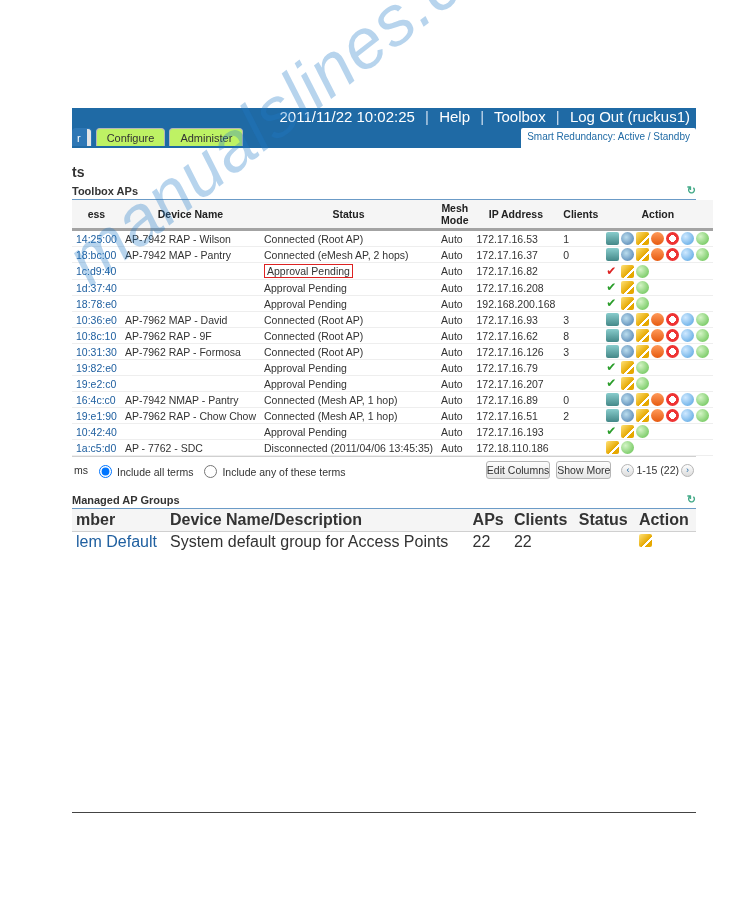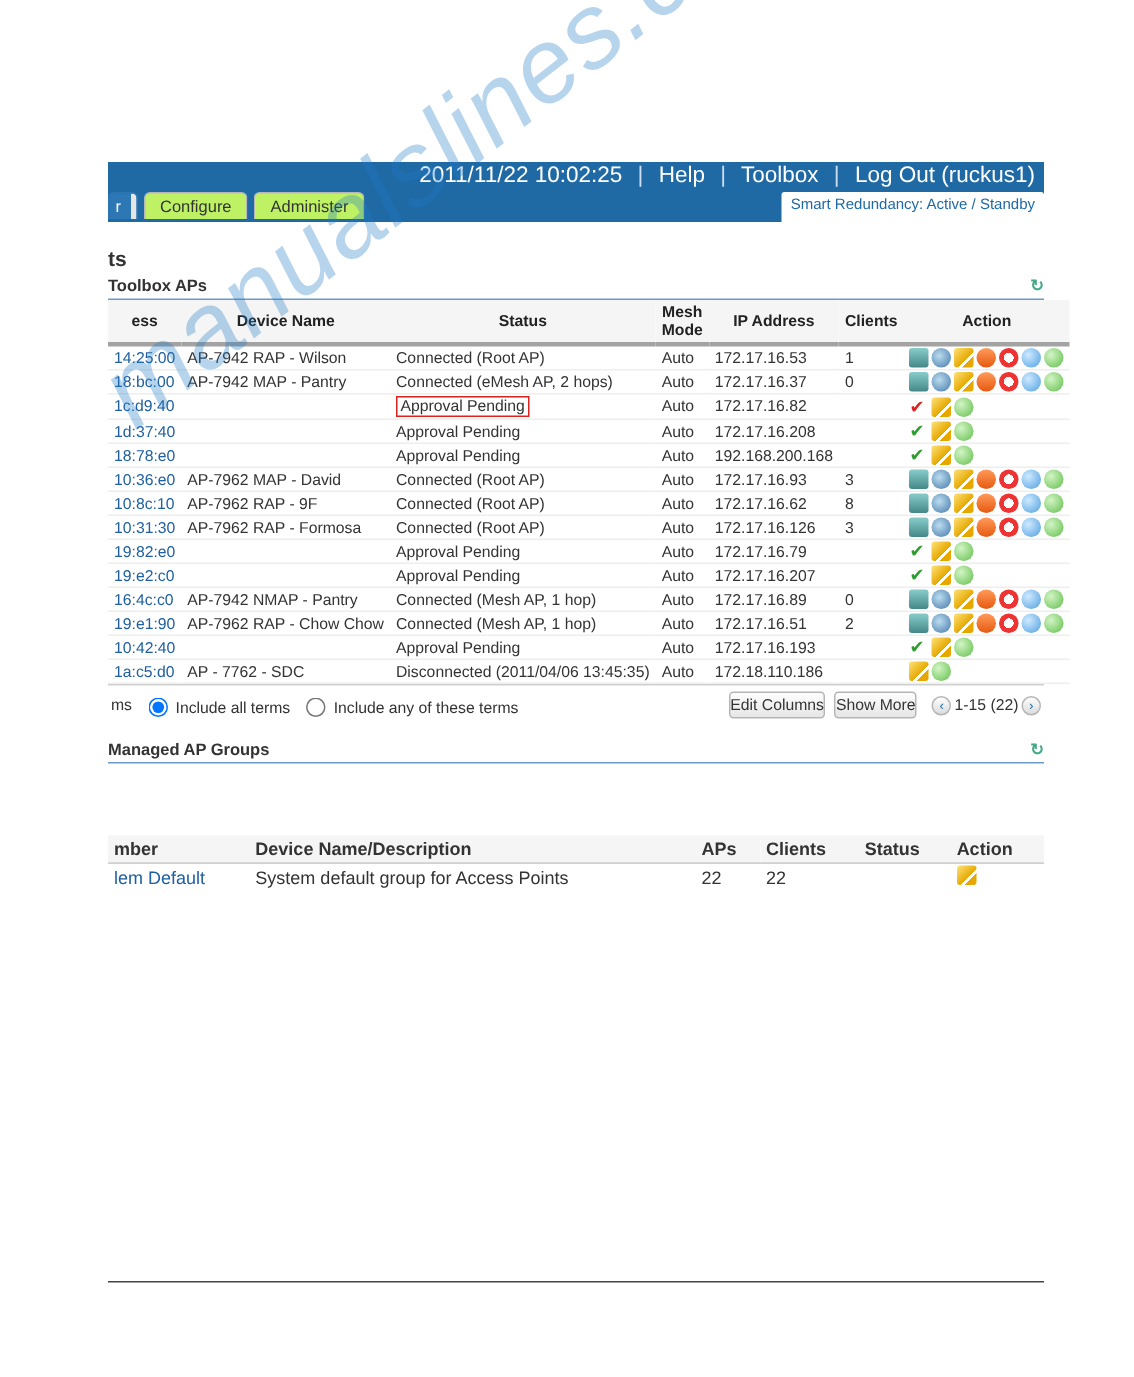--- a/index.html
+++ b/index.html
@@ -147,21 +147,21 @@
     border:1px solid #b5b5b5; border-radius:3px;
     padding:2px 0; font-size:10.5px; color:#333;
   }
   .pager { margin-left:4px; display:flex; align-items:center; gap:2px; }
   .pager .round {
     width:13px;height:13px;border-radius:50%;
     background:linear-gradient(#fdfdfd,#dcdcdc); border:1px solid #b5b5b5;
     display:inline-flex;align-items:center;justify-content:center;font-size:9px;color:#1f6aa5;
   }
   .groups {
-    width:100%; border-collapse:collapse; font-size:12px;margin-top:48px;
+    width:100%; border-collapse:collapse; font-size:16px;
   }
   .groups th {
     text-align:left; font-weight:bold; padding:2px 4px;
     border-bottom:1px solid #d0d0d0; background:#f5f5f5;
   }
   .groups td { padding:1px 4px; }
   
   .watermark {
     position:absolute; top:220px; left:100px;
     font-size:70px; color:rgba(30,120,200,0.32);

